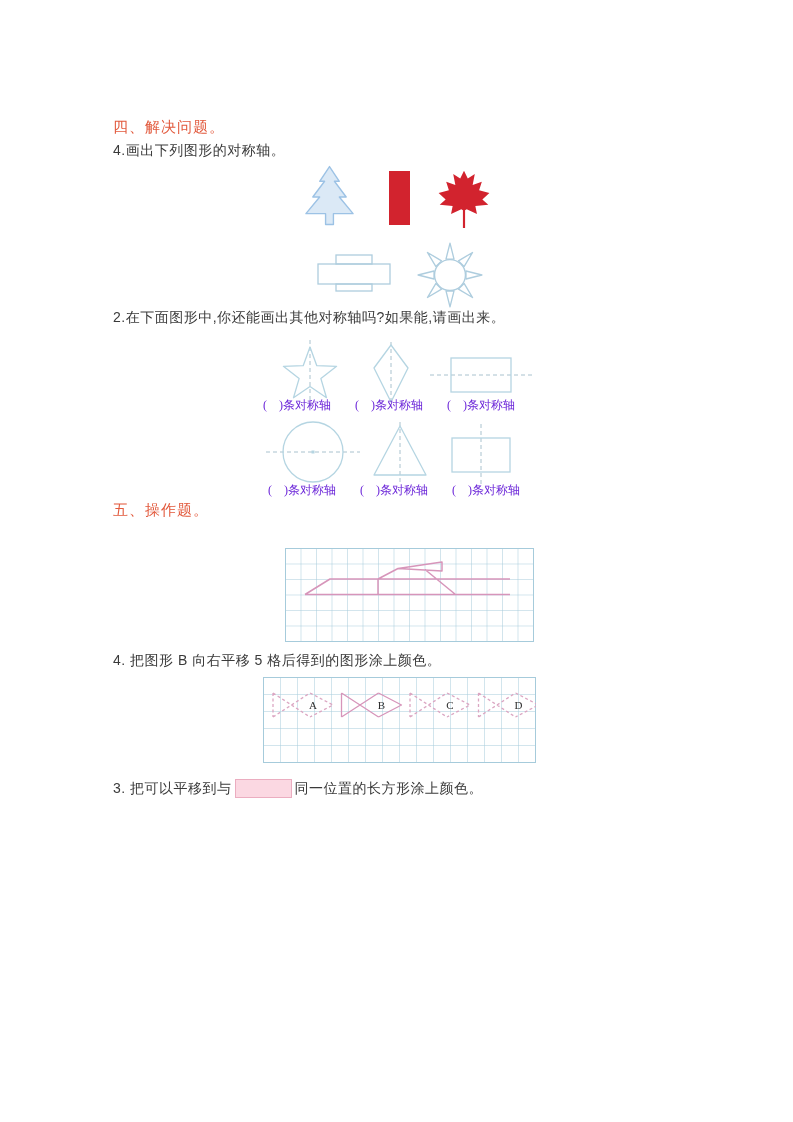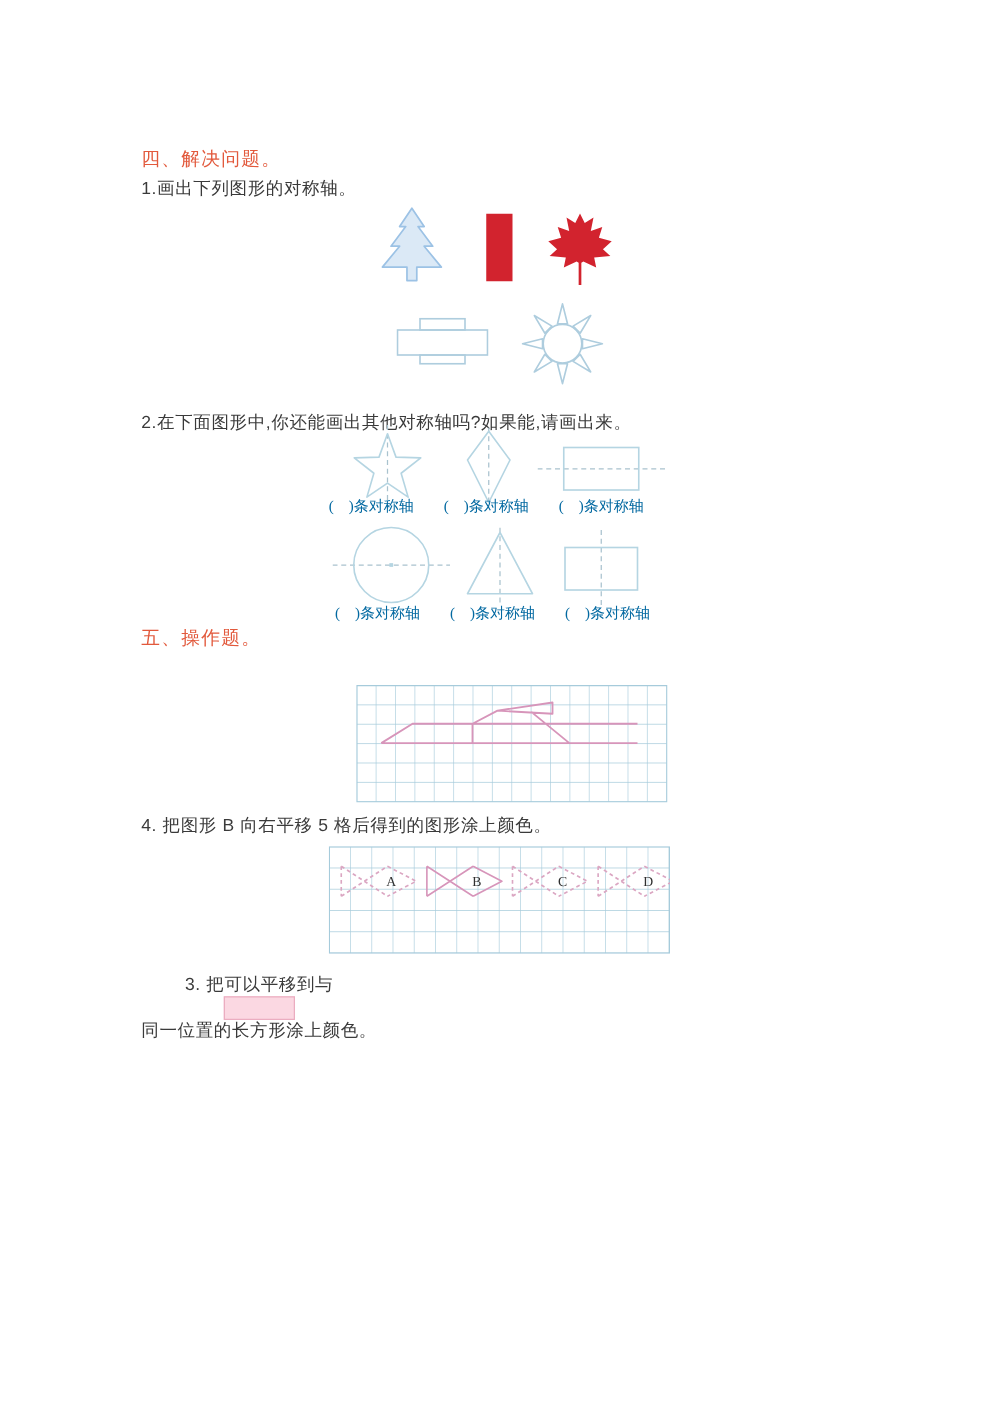--- a/index.html
+++ b/index.html
@@ -4,32 +4,32 @@
 <style>
   html,body{margin:0;padding:0;background:#ffffff;}
   .page{
     position:relative;width:793px;height:1116px;background:#ffffff;
     font-family:"Liberation Sans","DejaVu Sans",sans-serif;
     color:#3a3a3a;overflow:hidden;
   }
   .abs{position:absolute;}
   .sec-title{font-size:15px;color:#e2593c;letter-spacing:1px;}
   .q-text{font-size:14px;color:#3a3a3a;letter-spacing:0.5px;}
-  .ans-label{font-size:12px;color:#0369a1;font-family:"Liberation Serif","DejaVu Serif",serif;white-space:pre;}
-  .q3-line{display:flex;align-items:center;font-size:14px;letter-spacing:0.5px;flex-direction:column;}
+  .ans-label{font-size:12px;color:#6d28d9;font-family:"Liberation Serif","DejaVu Serif",serif;white-space:pre;}
+  .q3-line{display:flex;align-items:center;font-size:14px;letter-spacing:0.5px;}
   .pink-box{display:inline-block;width:55px;height:17px;background:#fbd8e2;border:1px solid #ebadc0;margin:0 3px;}
   svg{display:block;}
 </style>
 </head>
 <body>
 
 <div class="page">
 
   <div class="abs sec-title" style="left:113px;top:118px;">四、解决问题。</div>
-  <div class="abs q-text" style="left:113px;top:142px;">1.画出下列图形的对称轴。</div>
+  <div class="abs q-text" style="left:113px;top:142px;">4.画出下列图形的对称轴。</div>
 
   <svg class="abs" style="left:302px;top:164px;" width="55" height="64" viewBox="0 0 56 64">
     <path d="M28,2 L38,17 L33,17 L45,33 L38,33 L52,50 L32,50 L32,61 L24,61 L24,50 L4,50 L18,33 L11,33 L23,17 L18,17 Z" fill="#dbe9f6" stroke="#9cc2e5" stroke-width="1.4" stroke-linejoin="round"></path>
   </svg>
 
   <div class="abs" style="left:389px;top:171px;width:21px;height:54px;background:#d2232e;"></div>
 
   <svg class="abs" style="left:437px;top:169px;" width="54" height="62" viewBox="0 0 100 112">
     <path d="M50,2 L57,16 L70,8 L66,28 L83,22 L78,38 L97,43 L84,55 L95,65 L71,67 L74,82 L55,73 L52,75 L52,108 L48,108 L48,75 L45,73 L26,82 L29,67 L5,65 L16,55 L3,43 L22,38 L17,22 L34,28 L30,8 L43,16 Z" fill="#d2232e"></path>
   </svg>
@@ -49,21 +49,21 @@
       <polygon points="47.7,42.2 42.2,47.7 55.9,55.9"></polygon>
       <polygon points="37.9,49.5 30.1,49.5 34,65"></polygon>
       <polygon points="25.8,47.7 20.3,42.2 12.1,55.9"></polygon>
       <polygon points="18.5,37.9 18.5,30.1 3,34"></polygon>
       <polygon points="20.3,25.8 25.8,20.3 12.1,12.1"></polygon>
       <polygon points="30.1,18.5 37.9,18.5 34,3"></polygon>
       <polygon points="42.2,20.3 47.7,25.8 55.9,12.1"></polygon>
     </g>
   </svg>
 
-  <div class="abs q-text" style="left:113px;top:309px;margin-top:20px;">2.在下面图形中,你还能画出其他对称轴吗?如果能,请画出来。</div>
+  <div class="abs q-text" style="left:113px;top:309px;">2.在下面图形中,你还能画出其他对称轴吗?如果能,请画出来。</div>
 
   <svg class="abs" style="left:280px;top:340px;" width="60" height="68" viewBox="0 0 60 68">
     <line x1="30" y1="0" x2="30" y2="68" stroke="#a9c2ce" stroke-width="1" stroke-dasharray="4,3"></line>
     <path d="M30,7 L36.8,25.7 L56.6,26.3 L40.9,38.6 L46.5,57.7 L30,46.5 L13.5,57.7 L19.1,38.6 L3.4,26.3 L23.2,25.7 Z" fill="none" stroke="#b5d5e2" stroke-width="1.3" stroke-linejoin="round"></path>
   </svg>
 
   <svg class="abs" style="left:371px;top:342px;" width="40" height="64" viewBox="0 0 40 64">
     <line x1="20" y1="0" x2="20" y2="64" stroke="#a9c2ce" stroke-width="1" stroke-dasharray="4,3"></line>
     <polygon points="20,3 37,26 20,60 3,26" fill="none" stroke="#b5d5e2" stroke-width="1.3" stroke-linejoin="round"></polygon>
   </svg>

